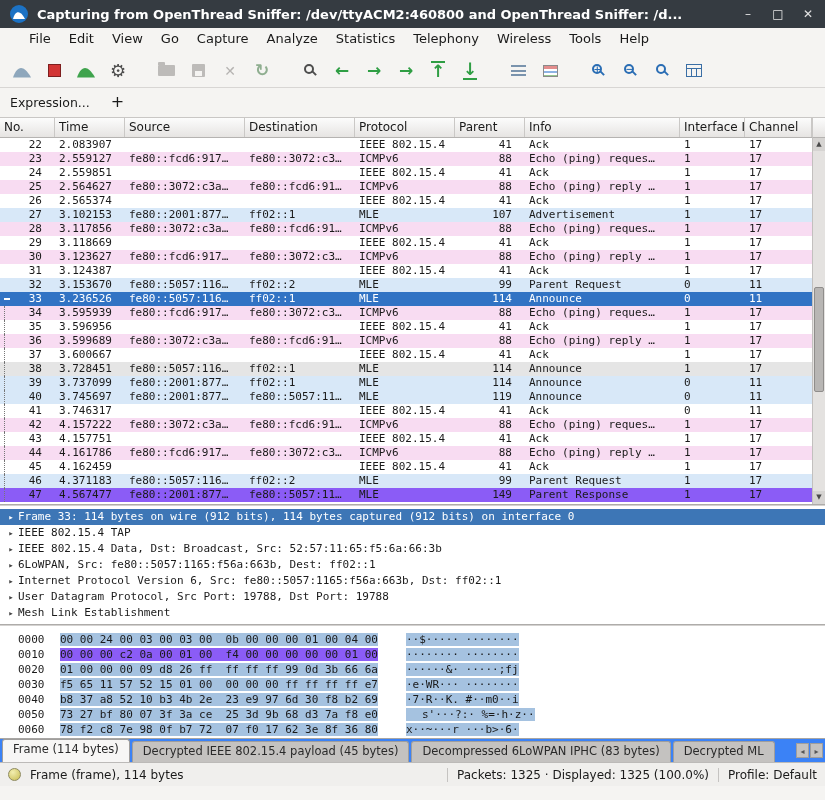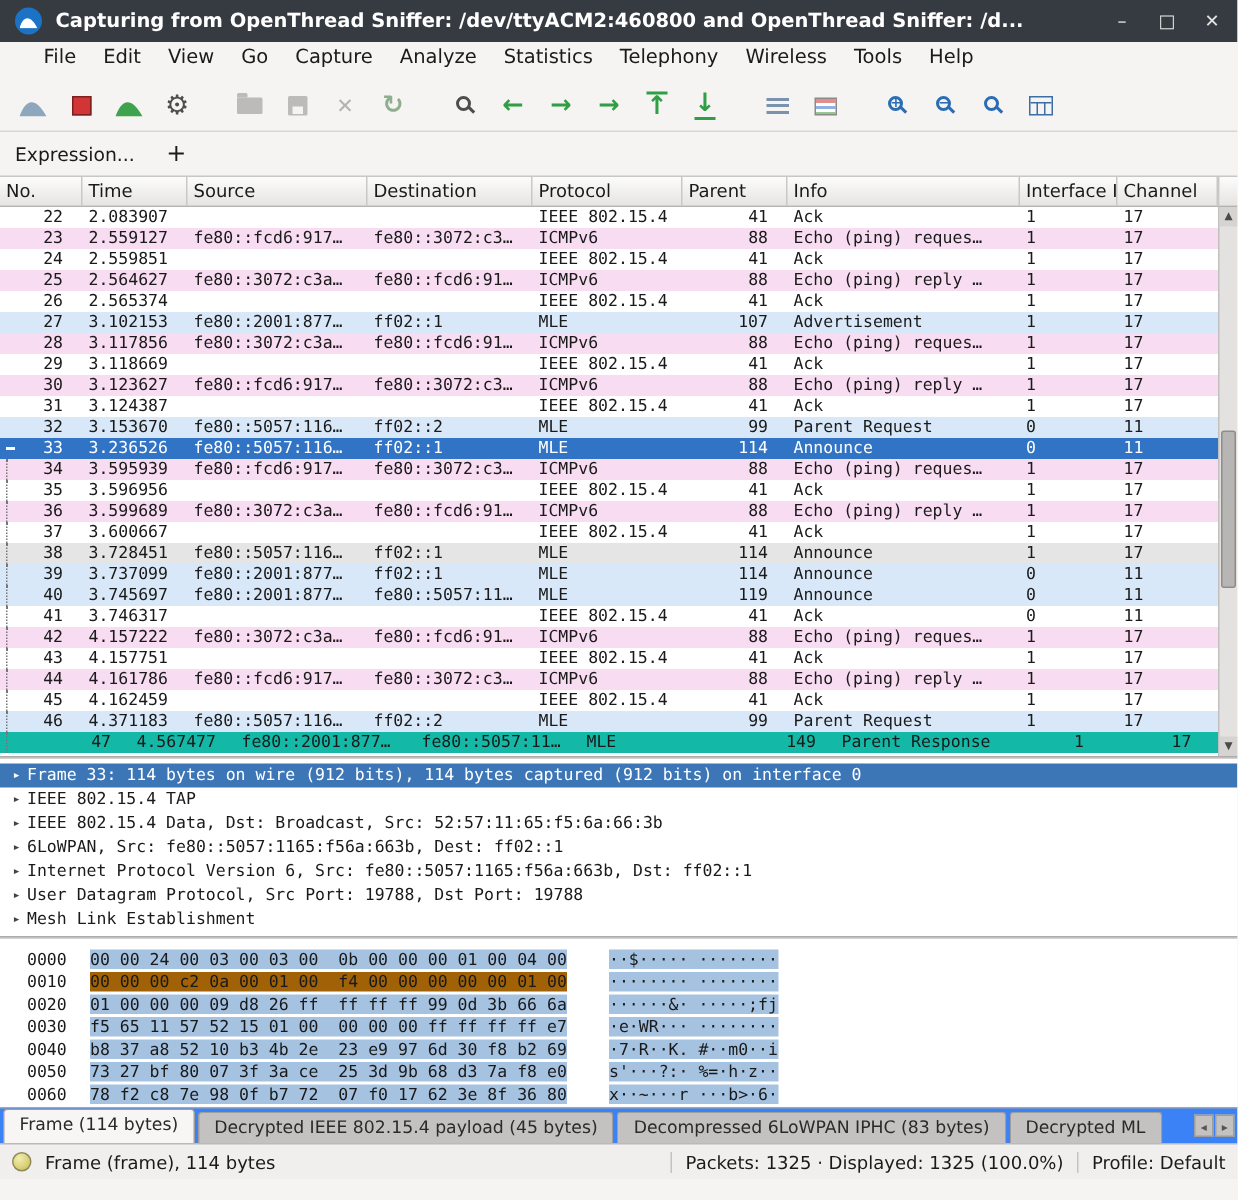--- a/index.html
+++ b/index.html
@@ -518,21 +518,21 @@
           <span class="pc pc-no">46</span>
           <span class="pc pc-time">4.371183</span>
           <span class="pc pc-src">fe80::5057:116…</span>
           <span class="pc pc-dst">ff02::2</span>
           <span class="pc pc-proto">MLE</span>
           <span class="pc pc-len">99</span>
           <span class="pc pc-info">Parent Request</span>
           <span class="pc pc-iface">1</span>
           <span class="pc pc-ch">17</span>
         </div>
-        <div class="prow grid" style="background: #14b8a6; padding-left: 32px;">
+        <div class="prow grid" style="background: #8b5cf6;">
           <span class="gut gut-v"></span>
           <span class="pc pc-no">47</span>
           <span class="pc pc-time">4.567477</span>
           <span class="pc pc-src">fe80::2001:877…</span>
           <span class="pc pc-dst">fe80::5057:11…</span>
           <span class="pc pc-proto">MLE</span>
           <span class="pc pc-len">149</span>
           <span class="pc pc-info">Parent Response</span>
           <span class="pc pc-iface">1</span>
           <span class="pc pc-ch">17</span>
@@ -556,25 +556,25 @@
       <div class="dline"><span class="darrow">▸</span><span class="dtext">6LoWPAN, Src: fe80::5057:1165:f56a:663b, Dest: ff02::1</span></div>
       <div class="dline"><span class="darrow">▸</span><span class="dtext">Internet Protocol Version 6, Src: fe80::5057:1165:f56a:663b, Dst: ff02::1</span></div>
       <div class="dline"><span class="darrow">▸</span><span class="dtext">User Datagram Protocol, Src Port: 19788, Dst Port: 19788</span></div>
       <div class="dline"><span class="darrow">▸</span><span class="dtext">Mesh Link Establishment</span></div>
     </div>
 
   <div class="split"></div>
 
   <div class="hexpane" id="hexpane">
       <div class="hrow"><span class="hoff">0000</span><span class="hxwrap"><span class="hl" style="background: rgb(165, 194, 224);">00 00 24 00 03 00 03 00  0b 00 00 00 01 00 04 00</span></span><span class="aswrap"><span class="hl" style="background: rgb(165, 194, 224);">··$····· ········</span></span></div>
-      <div class="hrow"><span class="hoff">0010</span><span class="hxwrap"><span class="hl" style="background: #a16207;">00 00 00 c2 0a 00 01 00  f4 00 00 00 00 00 01 00</span></span><span class="aswrap"><span class="hl" style="background: rgb(165, 194, 224);">········ ········</span></span></div>
+      <div class="hrow"><span class="hoff">0010</span><span class="hxwrap"><span class="hl" style="background: #8b5cf6;">00 00 00 c2 0a 00 01 00  f4 00 00 00 00 00 01 00</span></span><span class="aswrap"><span class="hl" style="background: rgb(165, 194, 224);">········ ········</span></span></div>
       <div class="hrow"><span class="hoff">0020</span><span class="hxwrap"><span class="hl" style="background: rgb(165, 194, 224);">01 00 00 00 09 d8 26 ff  ff ff ff 99 0d 3b 66 6a</span></span><span class="aswrap"><span class="hl" style="background: rgb(165, 194, 224);">······&amp;· ·····;fj</span></span></div>
       <div class="hrow"><span class="hoff">0030</span><span class="hxwrap"><span class="hl" style="background: rgb(165, 194, 224);">f5 65 11 57 52 15 01 00  00 00 00 ff ff ff ff e7</span></span><span class="aswrap"><span class="hl" style="background: rgb(165, 194, 224);">·e·WR··· ········</span></span></div>
       <div class="hrow"><span class="hoff">0040</span><span class="hxwrap"><span class="hl" style="background: rgb(165, 194, 224);">b8 37 a8 52 10 b3 4b 2e  23 e9 97 6d 30 f8 b2 69</span></span><span class="aswrap"><span class="hl" style="background: rgb(165, 194, 224);">·7·R··K. #··m0··i</span></span></div>
-      <div class="hrow"><span class="hoff">0050</span><span class="hxwrap"><span class="hl" style="background: rgb(165, 194, 224);">73 27 bf 80 07 3f 3a ce  25 3d 9b 68 d3 7a f8 e0</span></span><span class="aswrap"><span class="hl" style="background: rgb(165, 194, 224);">s'···?:· %=·h·z··</span></span></div>
+      <div class="hrow"><span class="hoff">0050</span><span class="hxwrap"><span class="hl" style="background: rgb(165, 194, 224);">73 27 bf 80 07 3f 3a ce  25 3d 9b 68 d3 7a f8 e0</span></span><span class="aswrap"><span class="hl" style="background: rgb(165, 194, 224); padding-left: 16px;">s'···?:· %=·h·z··</span></span></div>
       <div class="hrow"><span class="hoff">0060</span><span class="hxwrap"><span class="hl" style="background: rgb(165, 194, 224);">78 f2 c8 7e 98 0f b7 72  07 f0 17 62 3e 8f 36 80</span></span><span class="aswrap"><span class="hl" style="background: rgb(165, 194, 224);">x··~···r ···b&gt;·6·</span></span></div>
       <div class="hrow"><span class="hoff">0070</span><span class="hxwrap"><span class="hl" style="background: rgb(165, 194, 224);">20 a7</span></span><span class="aswrap"><span class="hl" style="background: rgb(165, 194, 224);"> ·</span></span></div>
     </div>
 
   <div class="bytetabs" id="bytetabs">
       <span class="btab active">Frame (114 bytes)</span>
       <span class="btab">Decrypted IEEE 802.15.4 payload (45 bytes)</span>
       <span class="btab">Decompressed 6LoWPAN IPHC (83 bytes)</span>
       <span class="btab">Decrypted ML</span>
       <span class="tabscroll">

